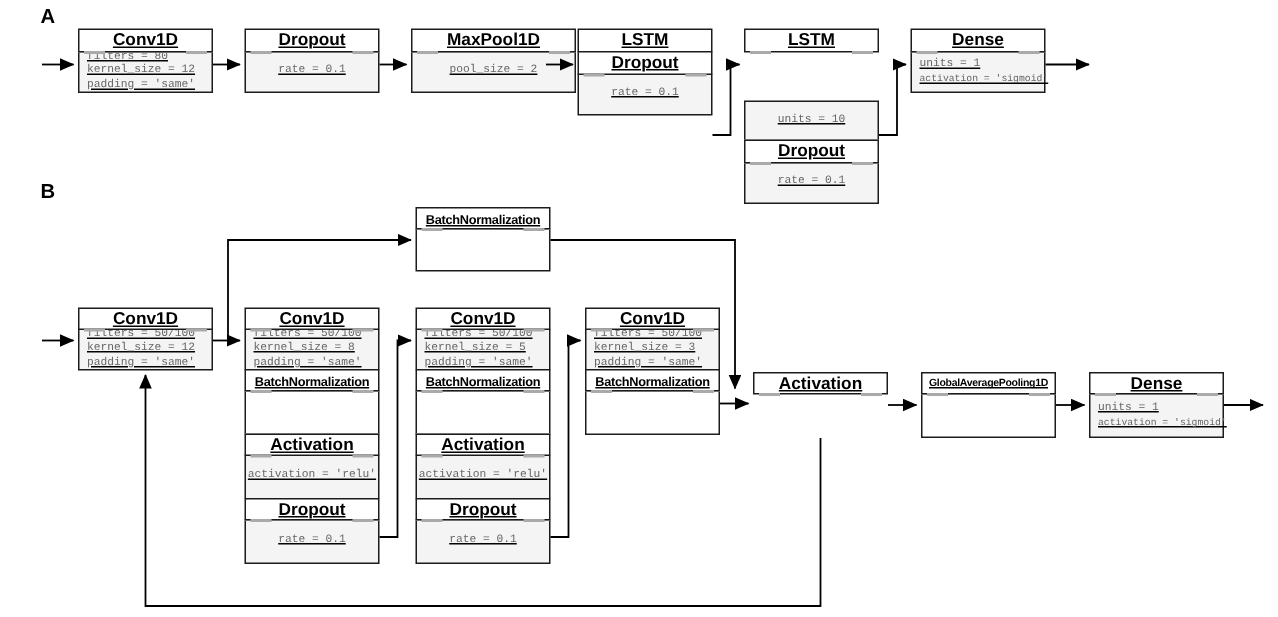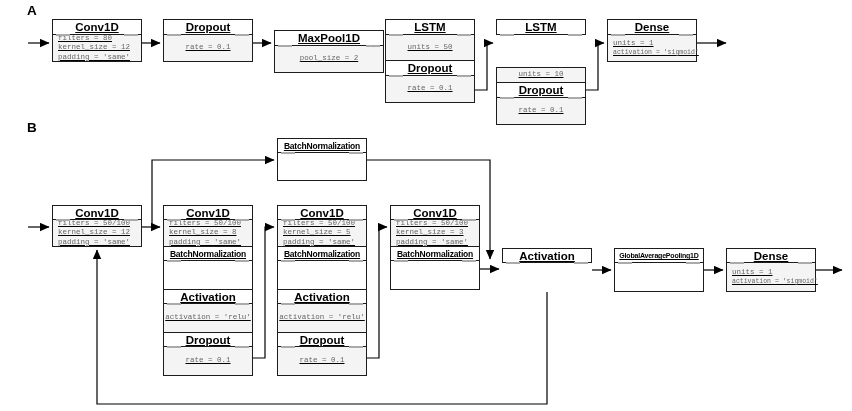--- a/index.html
+++ b/index.html
@@ -39,39 +39,36 @@
         <div class="pline">kernel_size = 12</div>
         <div class="pline">padding = 'same'</div>
       </div>
     </div>
     <div class="block" style="left: 163px; top: 19px; width: 90px;">
       <div class="seg header" style="height: 16px; font-size: 11.5px;">Dropout</div>
       <div class="seg params" style="height: 28px;">
         <div class="pline">rate = 0.1</div>
       </div>
     </div>
-    <div class="block" style="left: 274px; top: 30px; width: 110px;">
+    <div class="block" style="left: 274px; top: 19px; width: 110px;">
       <div class="seg header" style="height: 16px; font-size: 11.5px;">MaxPool1D</div>
       <div class="seg params" style="height: 28px; text-align: right;">
         <div class="pline">pool_size = 2</div>
       </div>
     </div>
     <div class="block" style="left: 385px; top: 19px; width: 90px;">
       <div class="seg header" style="height: 16px; font-size: 11.5px;">LSTM</div>
-      <div class="seg params" style="height: 27px;">
-        <div class="pline">units = 50</div>
-      </div>
       <div class="seg header" style="height: 16px; font-size: 11.5px;">Dropout</div>
       <div class="seg params" style="height: 28px;">
         <div class="pline">rate = 0.1</div>
       </div>
     </div>
     <div class="block" style="left: 496px; top: 19px; width: 90px;">
       <div class="seg header" style="height: 16px; font-size: 11.5px;">LSTM</div>
-      <div class="seg params" style="height: 16px; margin-top: 32px;">
+      <div class="seg params" style="height: 27px; margin-top: 32px;">
         <div class="pline">units = 10</div>
       </div>
       <div class="seg header" style="height: 16px; font-size: 11.5px;">Dropout</div>
       <div class="seg params" style="height: 28px;">
         <div class="pline">rate = 0.1</div>
       </div>
     </div>
     <div class="block" style="left: 607px; top: 19px; width: 90px;">
       <div class="seg header" style="height: 16px; font-size: 11.5px;">Dense</div>
       <div class="seg params al" style="height: 28px;">

